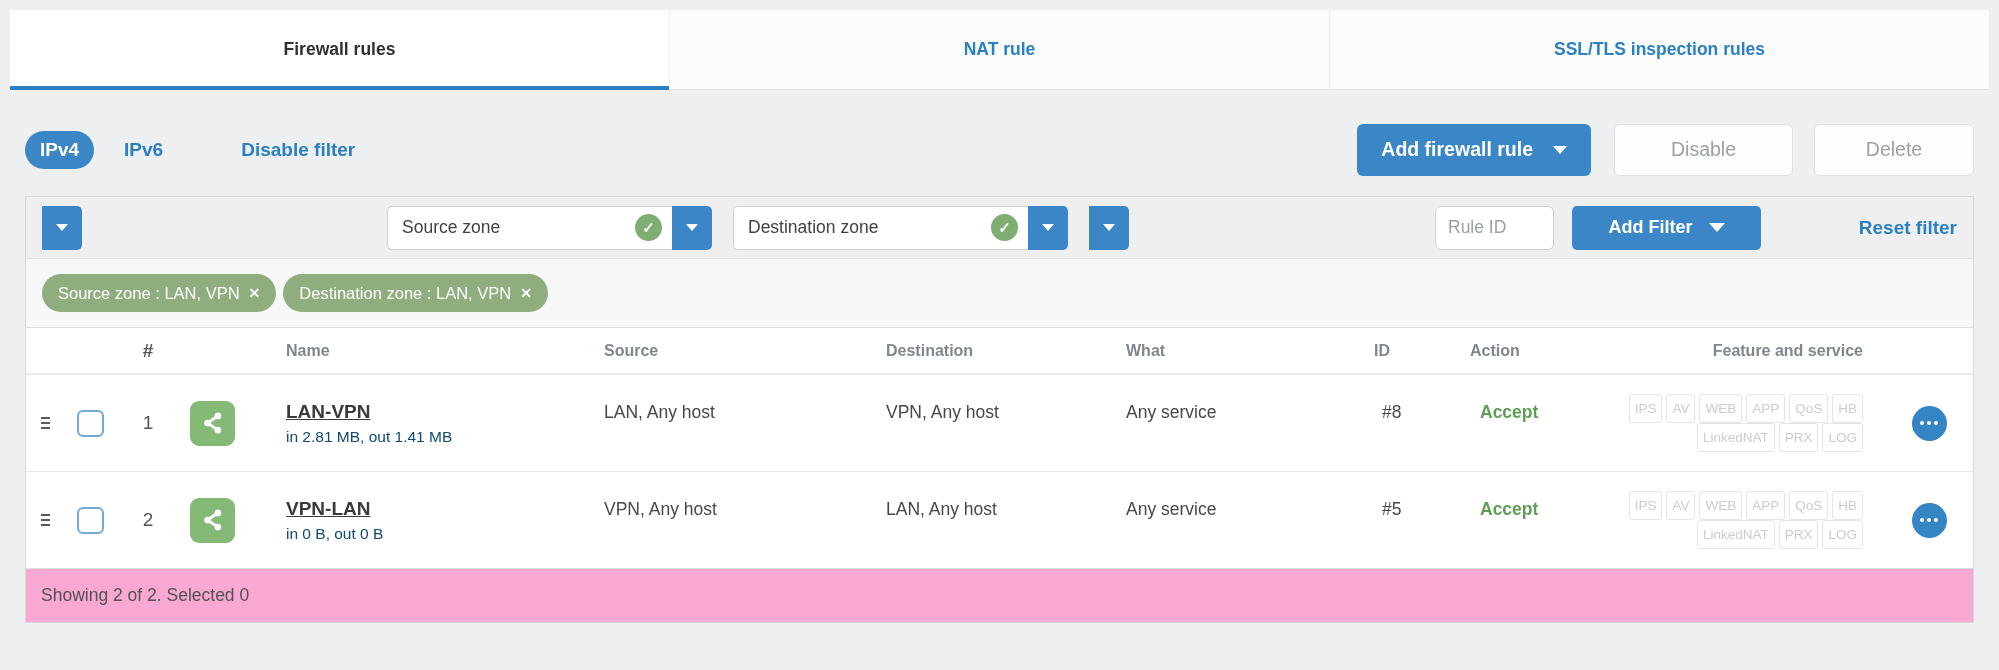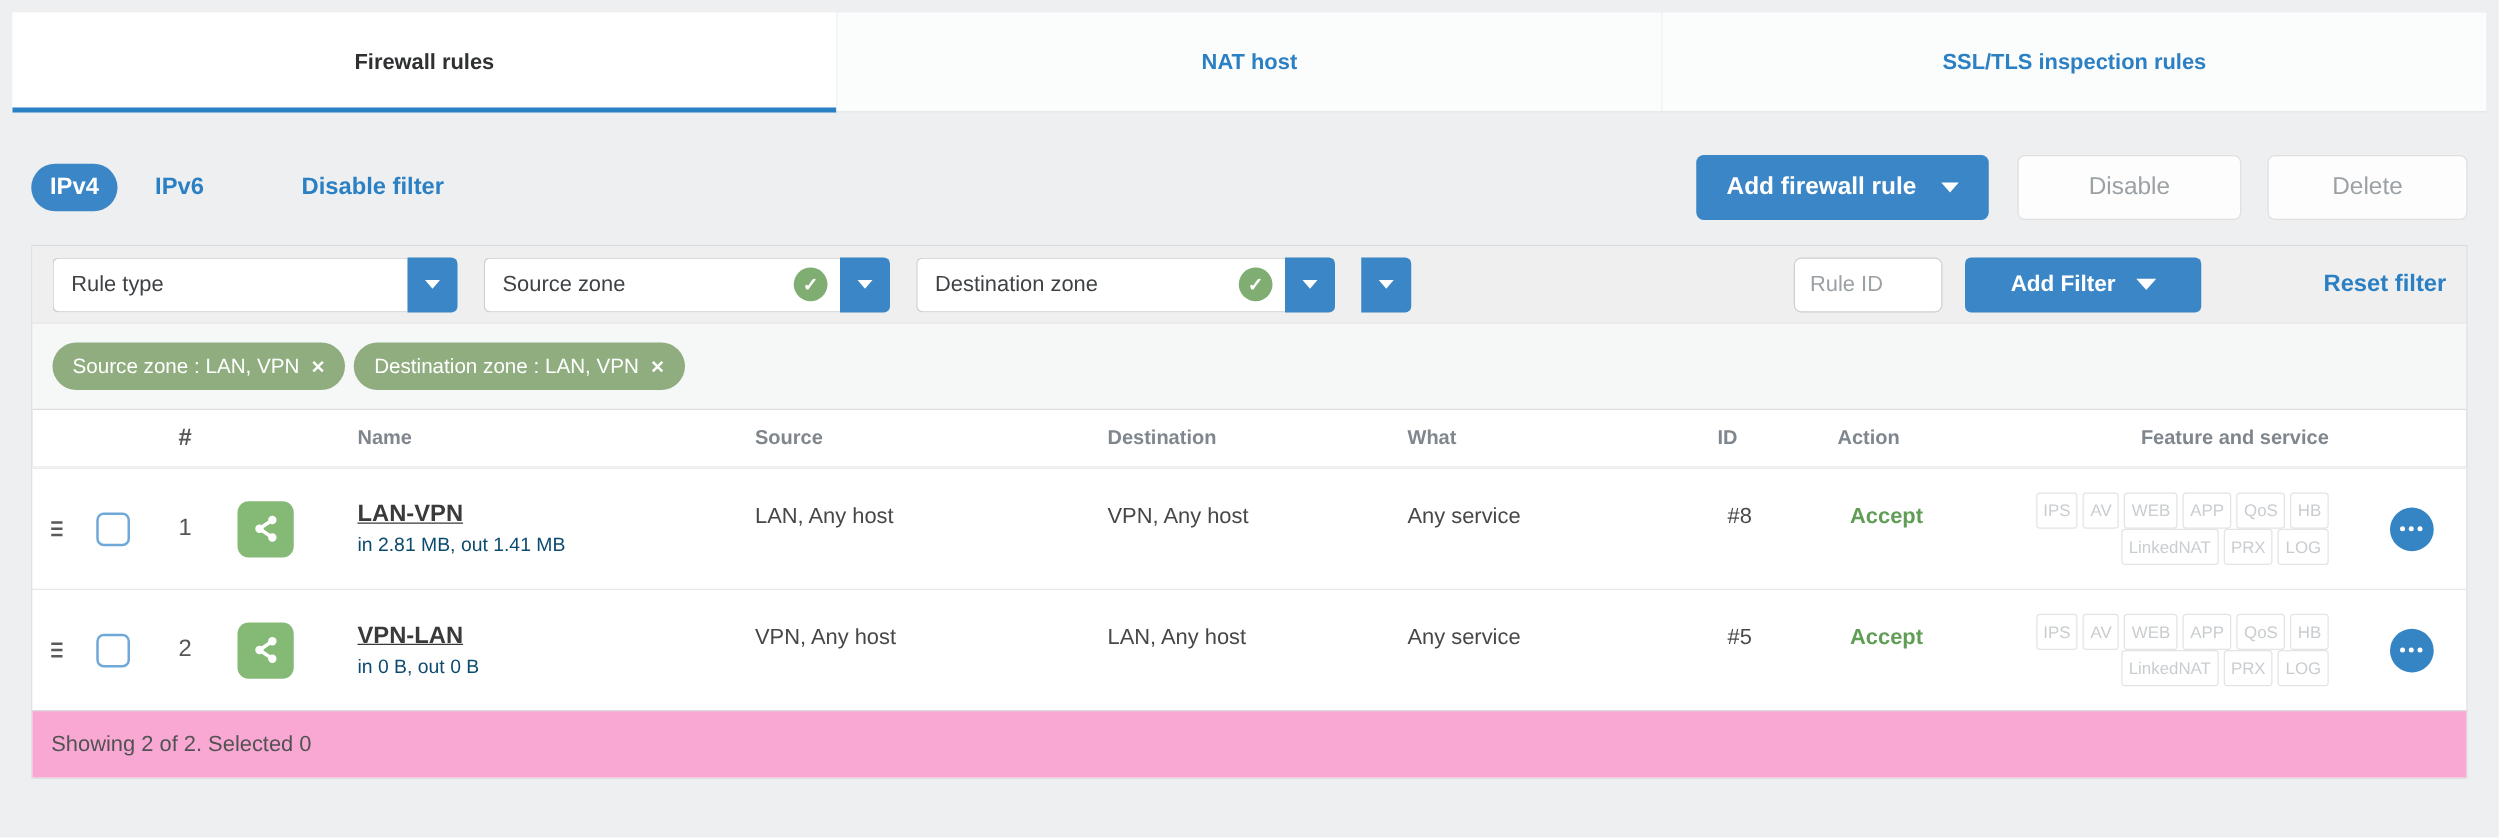--- a/index.html
+++ b/index.html
@@ -105,21 +105,21 @@
 </head>
 <body>
 
 <div class="page">
 
   <div class="tabbar">
     <div class="tab active">
       <span>Firewall rules</span>
     </div>
     <div class="tab">
-      <span>NAT host</span>
+      <span>NAT rule</span>
     </div>
     <div class="tab">
       <span>SSL/TLS inspection rules</span>
     </div>
   </div>
 
   <div class="toolbar">
     <div class="pill">
       <span>IPv4</span>
     </div>
@@ -131,23 +131,20 @@
       <span class="tri"></span>
     </button>
     <button class="btn btn-ghost btn-disable">Disable</button>
     <button class="btn btn-ghost btn-delete">Delete</button>
   </div>
 
   <div class="panel">
 
     <div class="filterbar">
       <div class="dd dd1">
-        <div class="dd-field">
-          <span class="lbl">Rule type</span>
-        </div>
         <div class="dd-btn">
           <span class="tri"></span>
         </div>
       </div>
       <div class="dd dd2">
         <div class="dd-field">
           <span class="lbl">Source zone</span>
           <span class="checkdot">✓</span>
         </div>
         <div class="dd-btn">

